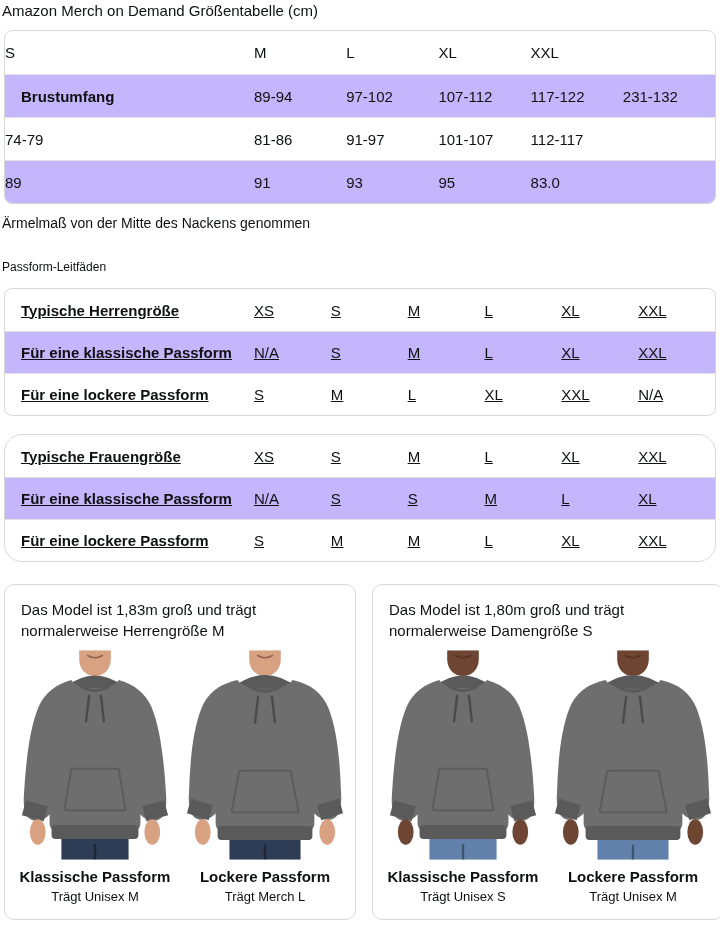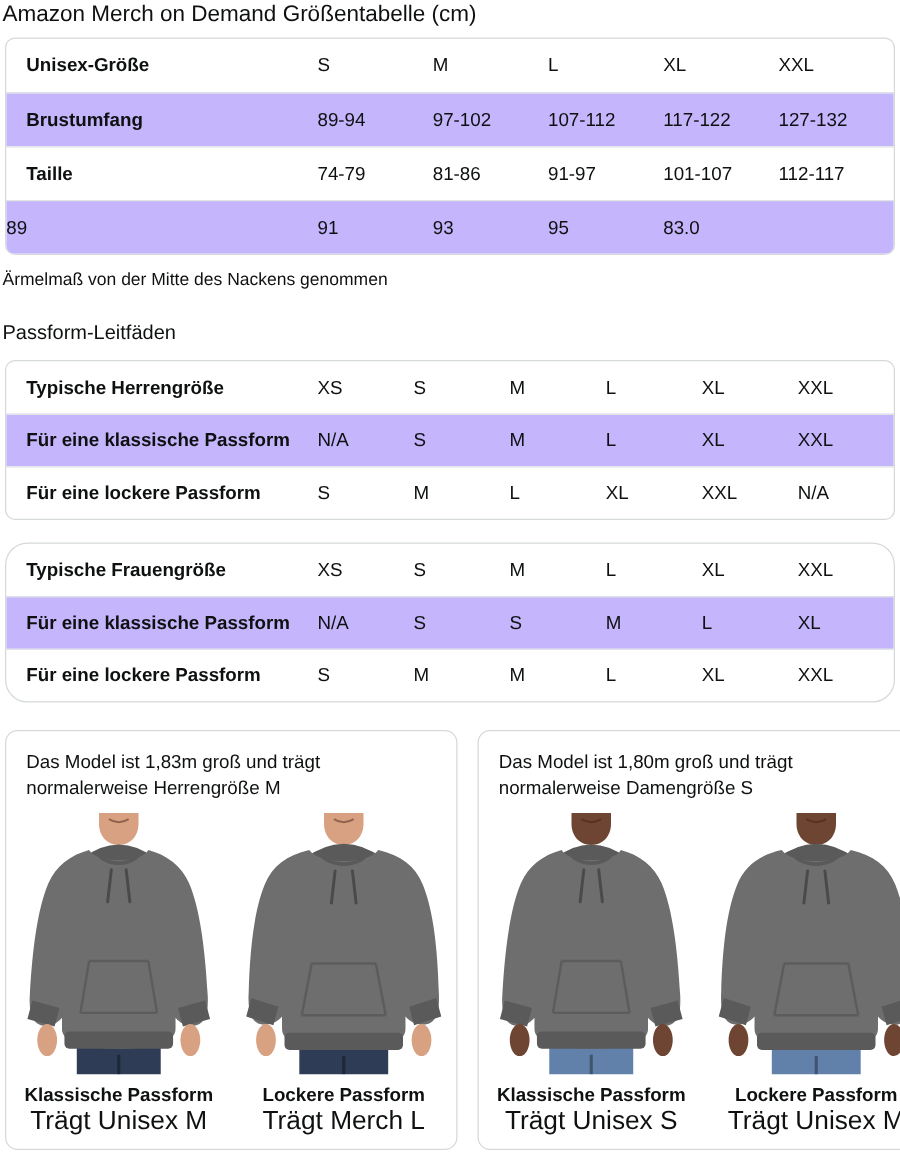--- a/index.html
+++ b/index.html
@@ -7,49 +7,49 @@
   body {
     width: 720px; height: 925px;
     font-family: "Liberation Sans", "DejaVu Sans", sans-serif;
     color: #0f1111;
     overflow: hidden;
     position: relative;
   }
 
   .page-title {
     margin: 1px 0 0 2px;
-    font-size: 18px;
+    font-size: 15px;
     line-height: 20px;
     font-weight: 400;
   }
 
   .chart-box {
     margin: 9px 4px 0 4px;
     border: 1px solid #d5d9d9;
     border-radius: 8px;
     overflow: hidden;
     background: #fff;
   }
   .t-row { display: grid; align-items: center; }
   .t-row.cols5 { grid-template-columns: 249px repeat(5, 1fr); height: 43px; }
-  .t-row.cols6 { grid-template-columns: 249px repeat(6, 1fr); height: 42px; }
+  .t-row.cols6 { grid-template-columns: 249px repeat(6, 1fr); height: 42px; text-decoration: underline; }
   .t-row + .t-row { border-top: 1px solid #e0e3e3; }
   .t-row.stripe { background: #c4b5fd; }
   .cell { font-size: 15px; padding-right: 4px; white-space: nowrap; }
   .cell.label { padding-left: 16px; font-weight: 700; }
 
   .sleeve-note {
     margin: 10px 0 0 2px;
     font-size: 14px;
     line-height: 18px;
     font-weight: 400;
   }
   .section-heading {
     margin: 25px 16px 0 2px;
-    font-size: 16px;
+    font-size: 12px;
     line-height: 20px;
     font-weight: 400;
   }
   .chart-box.fit-1 { margin-top: 11px; }
   .chart-box.fit-2 { margin-top: 18px; border-radius: 18px; }
 
   .cards-row {
     display: flex;
     gap: 16px;
     margin: 22px 4px 0 4px;
@@ -63,27 +63,27 @@
   }
   .card-desc {
     font-size: 15px;
     line-height: 21px;
     padding: 0 6px;
     min-height: 42px;
   }
   .card-figures {
     display: flex;
     justify-content: center;
-    gap: 20px;
+    gap: 10px;
     margin-top: 8px;
   }
   .figure { display: flex; flex-direction: column; align-items: center; width: 160px; }
   .figure svg.model { width: 158px; height: 212px; display: block; }
   .fit-caption { margin-top: 6px; font-size: 15px; font-weight: 700; line-height: 19px; text-align: center; white-space: nowrap; }
-  .size-caption { font-size: 21px; font-weight: 400; line-height: 21px; text-align: center; white-space: nowrap; }
+  .size-caption { font-size: 13px; font-weight: 400; line-height: 21px; text-align: center; white-space: nowrap; }
 
   .svg-defs { position: absolute; width: 0; height: 0; overflow: hidden; }
 </style>
 </head>
 <body>
 
 <svg class="svg-defs" xmlns="http://www.w3.org/2000/svg" aria-hidden="true">
   <defs>
     <symbol id="fig-classic" viewBox="0 0 160 212">
       <path d="M64,0 h32 v9 c0,9 -6,17 -16,17 c-10,0 -16,-8 -16,-17 z" fill="var(--skin)"></path>
@@ -117,37 +117,35 @@
       <ellipse cx="17" cy="184" rx="8" ry="13" fill="var(--skin)"></ellipse>
       <ellipse cx="143" cy="184" rx="8" ry="13" fill="var(--skin)"></ellipse>
     </symbol>
   </defs>
 </svg>
 
 <div class="page-title">Amazon Merch on Demand Größentabelle (cm)</div>
 
 <div class="chart-box">
   <div class="t-row cols5">
-    <div class="cell label">Unisex-Größe</div>
     <div class="cell">S</div>
     <div class="cell">M</div>
     <div class="cell">L</div>
     <div class="cell">XL</div>
     <div class="cell">XXL</div>
   </div>
   <div class="t-row cols5 stripe">
     <div class="cell label">Brustumfang</div>
     <div class="cell">89-94</div>
     <div class="cell">97-102</div>
     <div class="cell">107-112</div>
     <div class="cell">117-122</div>
-    <div class="cell">127-132</div>
+    <div class="cell">231-132</div>
   </div>
   <div class="t-row cols5">
-    <div class="cell label">Taille</div>
     <div class="cell">74-79</div>
     <div class="cell">81-86</div>
     <div class="cell">91-97</div>
     <div class="cell">101-107</div>
     <div class="cell">112-117</div>
   </div>
   <div class="t-row cols5 stripe">
     <div class="cell">89</div>
     <div class="cell">91</div>
     <div class="cell">93</div>

